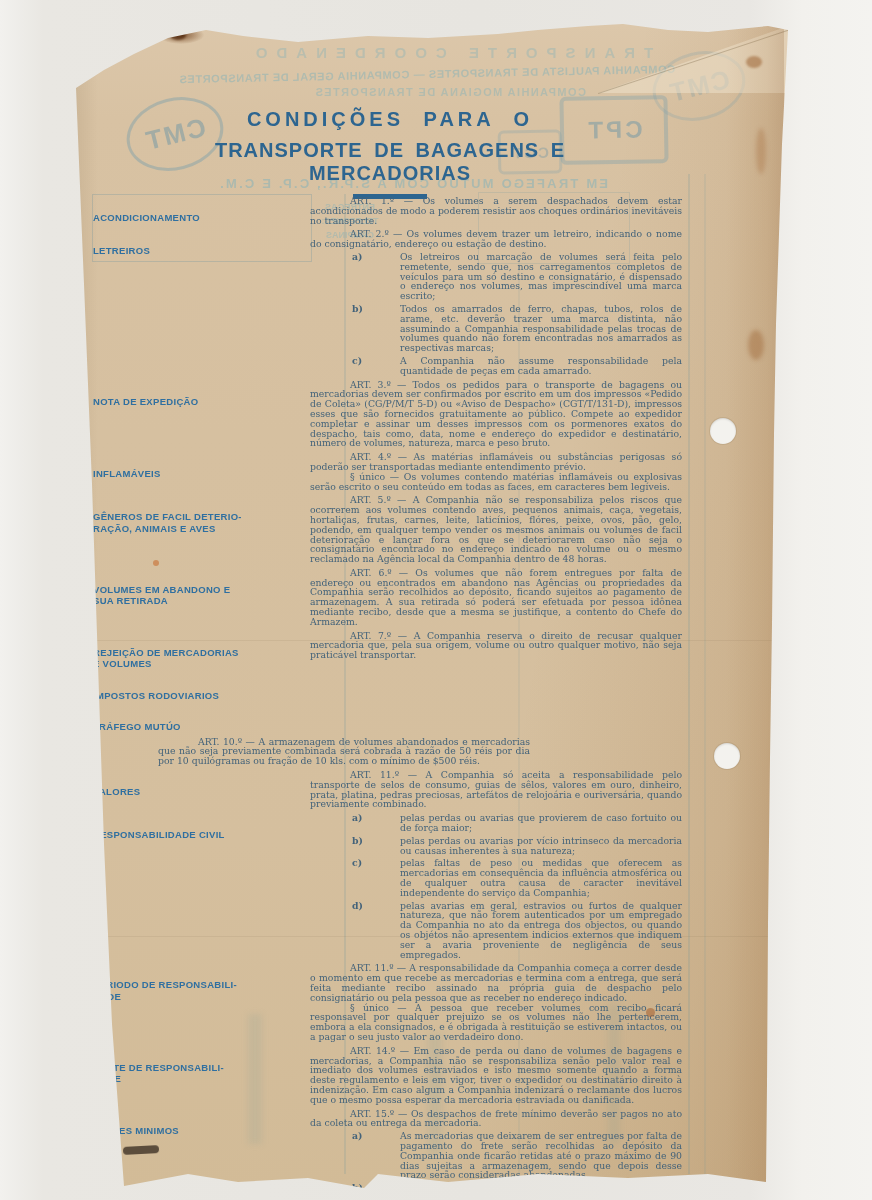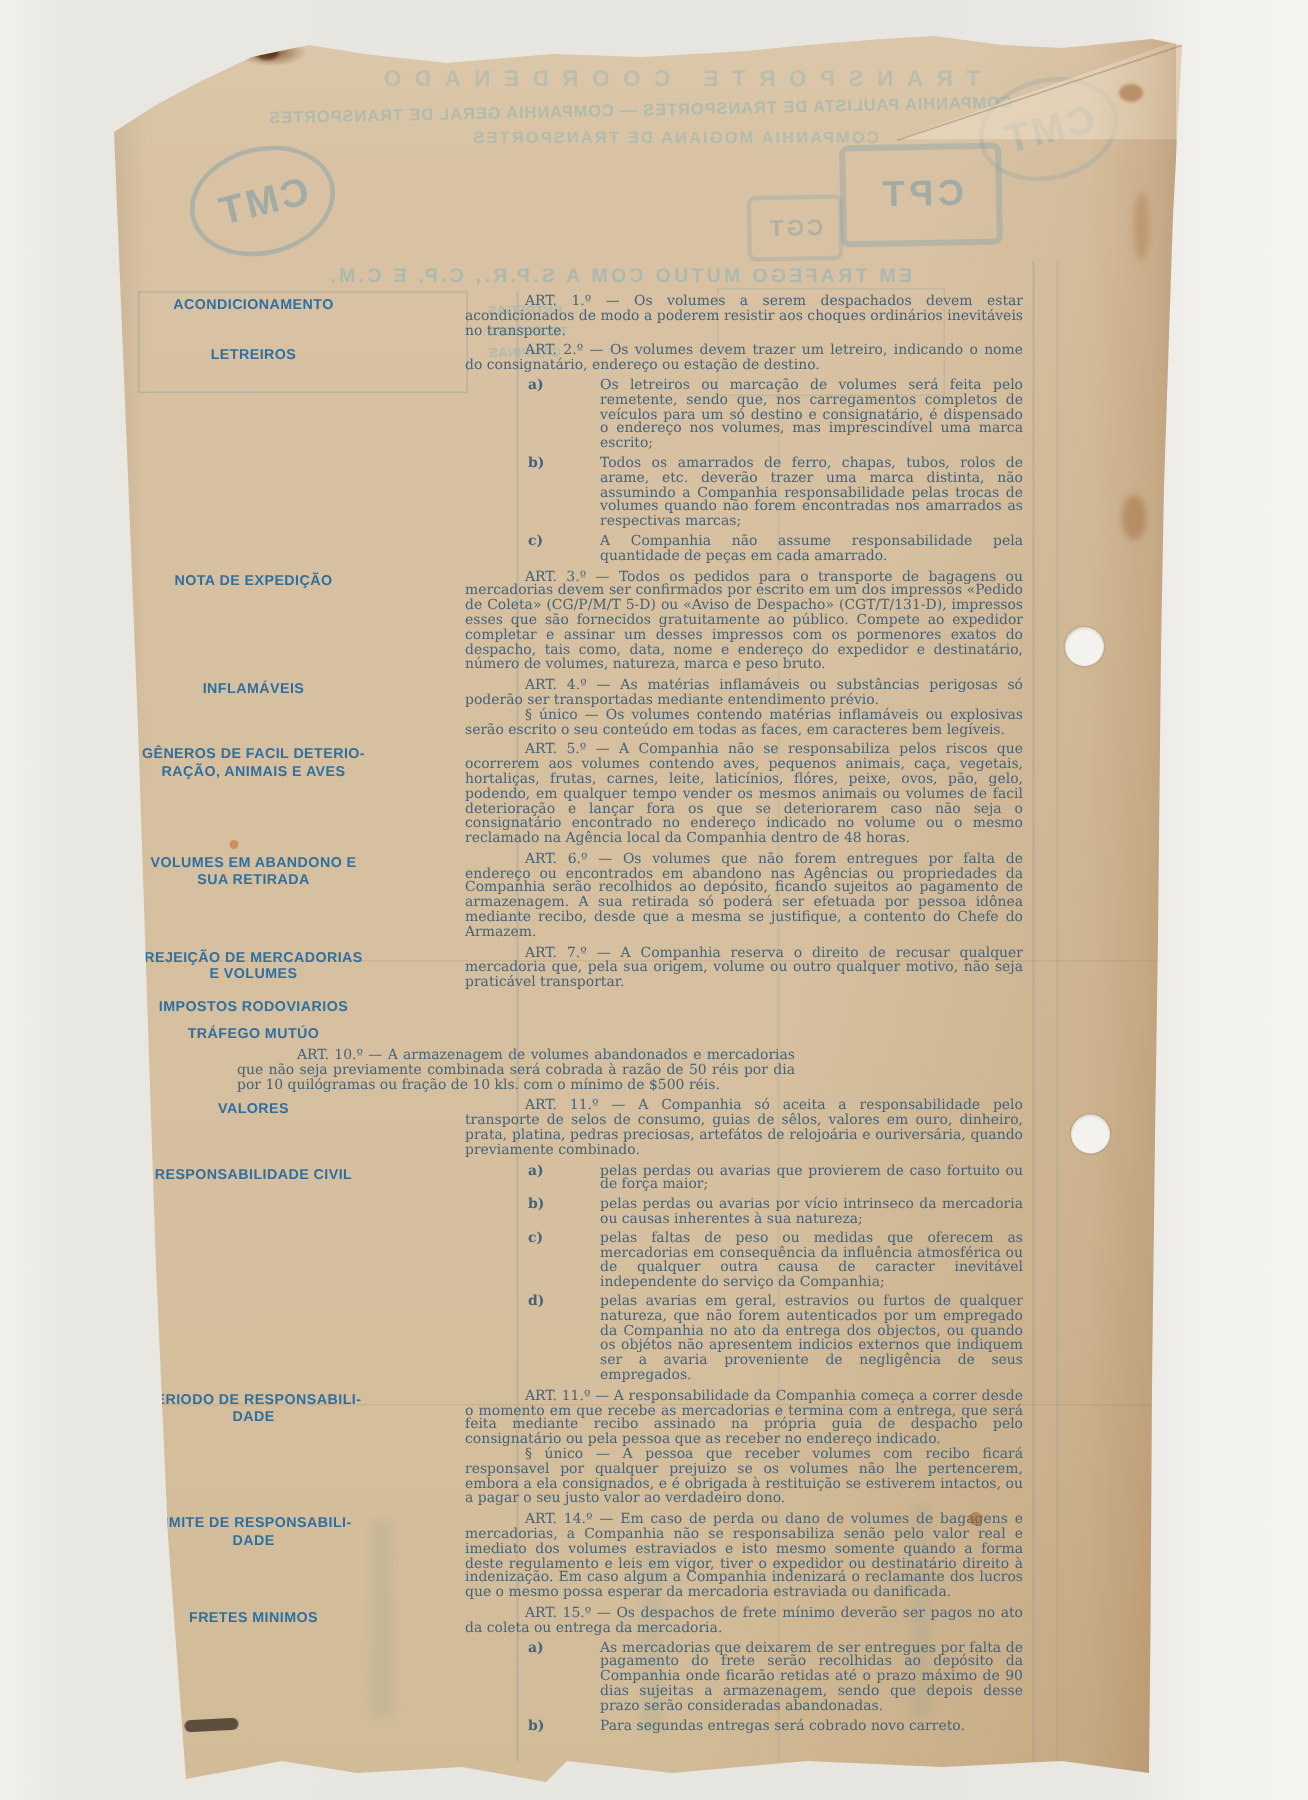--- a/index.html
+++ b/index.html
@@ -56,23 +56,23 @@
   .streak{position:absolute;background:rgba(110,150,150,.13);filter:blur(3px);}
   
   .title{position:absolute;left:72px;top:84px;width:500px;text-align:center;
          color:#2d6590;font-weight:bold;}
   .t1{font-size:20px;letter-spacing:4px;word-spacing:10px;}
   .t2{font-size:20px;letter-spacing:1px;word-spacing:5px;margin-top:8px;}
   .divider{width:74px;height:5px;background:#2d6590;margin:9px auto 0;}
   
   .content{position:absolute;left:0;top:172px;width:100%;padding-left:25px;box-sizing:border-box;}
   .section{display:flex;margin-bottom:4px;}
-  .label{flex:0 0 152px;width:152px;text-align:center;
+  .label{flex:0 0 152px;width:152px;
          font-size:9.5px;font-weight:bold;color:#2f6fa0;letter-spacing:.3px;
-         line-height:11.5px;padding-top:2px;}
+         line-height:11.5px;padding-top:16px;}
   .text{flex:0 0 372px;margin-left:65px;width:372px;
         font-family:"DejaVu Serif",serif;font-size:9.3px;line-height:9.8px;
         color:#44637a;text-align:justify;}
   .text > * + *{margin-top:3px;}
   .text p{margin:0;text-indent:40px;}
   .item{position:relative;margin-left:90px;width:282px;box-sizing:border-box;}
   .item .letter{position:absolute;left:-48px;top:0;font-weight:bold;}
   
   .hole{position:absolute;width:26px;height:26px;border-radius:50%;background:#f3f2ee;
         box-shadow:inset 0 1px 2px rgba(0,0,0,.12),0 0 0 1px rgba(120,100,70,.15);}
@@ -131,20 +131,25 @@
     <div class="streak" style="left:360px;top:1010px;width:14px;height:120px;"></div>
     <div class="streak" style="left:540px;top:980px;width:12px;height:140px;"></div>
 
     <div class="fold-tri"></div>
     <div class="crease-line"></div>
     <div class="hcrease" style="top:616px;"></div>
     <div class="hcrease" style="top:912px;"></div>
     <div class="edge-r"></div>
     <div class="edge-l"></div>
 
+    <div class="title">
+      <div class="t1">CONDIÇÕES PARA O</div>
+      <div class="t2">TRANSPORTE DE BAGAGENS E MERCADORIAS</div>
+      <div class="divider"></div>
+    </div>
 
     <div class="content">
         <div class="section">
           <div class="label">ACONDICIONAMENTO</div>
           <div class="text">
             <p>ART. 1.º — Os volumes a serem despachados devem estar acondicionados de modo a poderem resistir aos choques ordinários inevitáveis no transporte.</p>
           </div>
         </div>
         <div class="section">
           <div class="label">LETREIROS</div>

